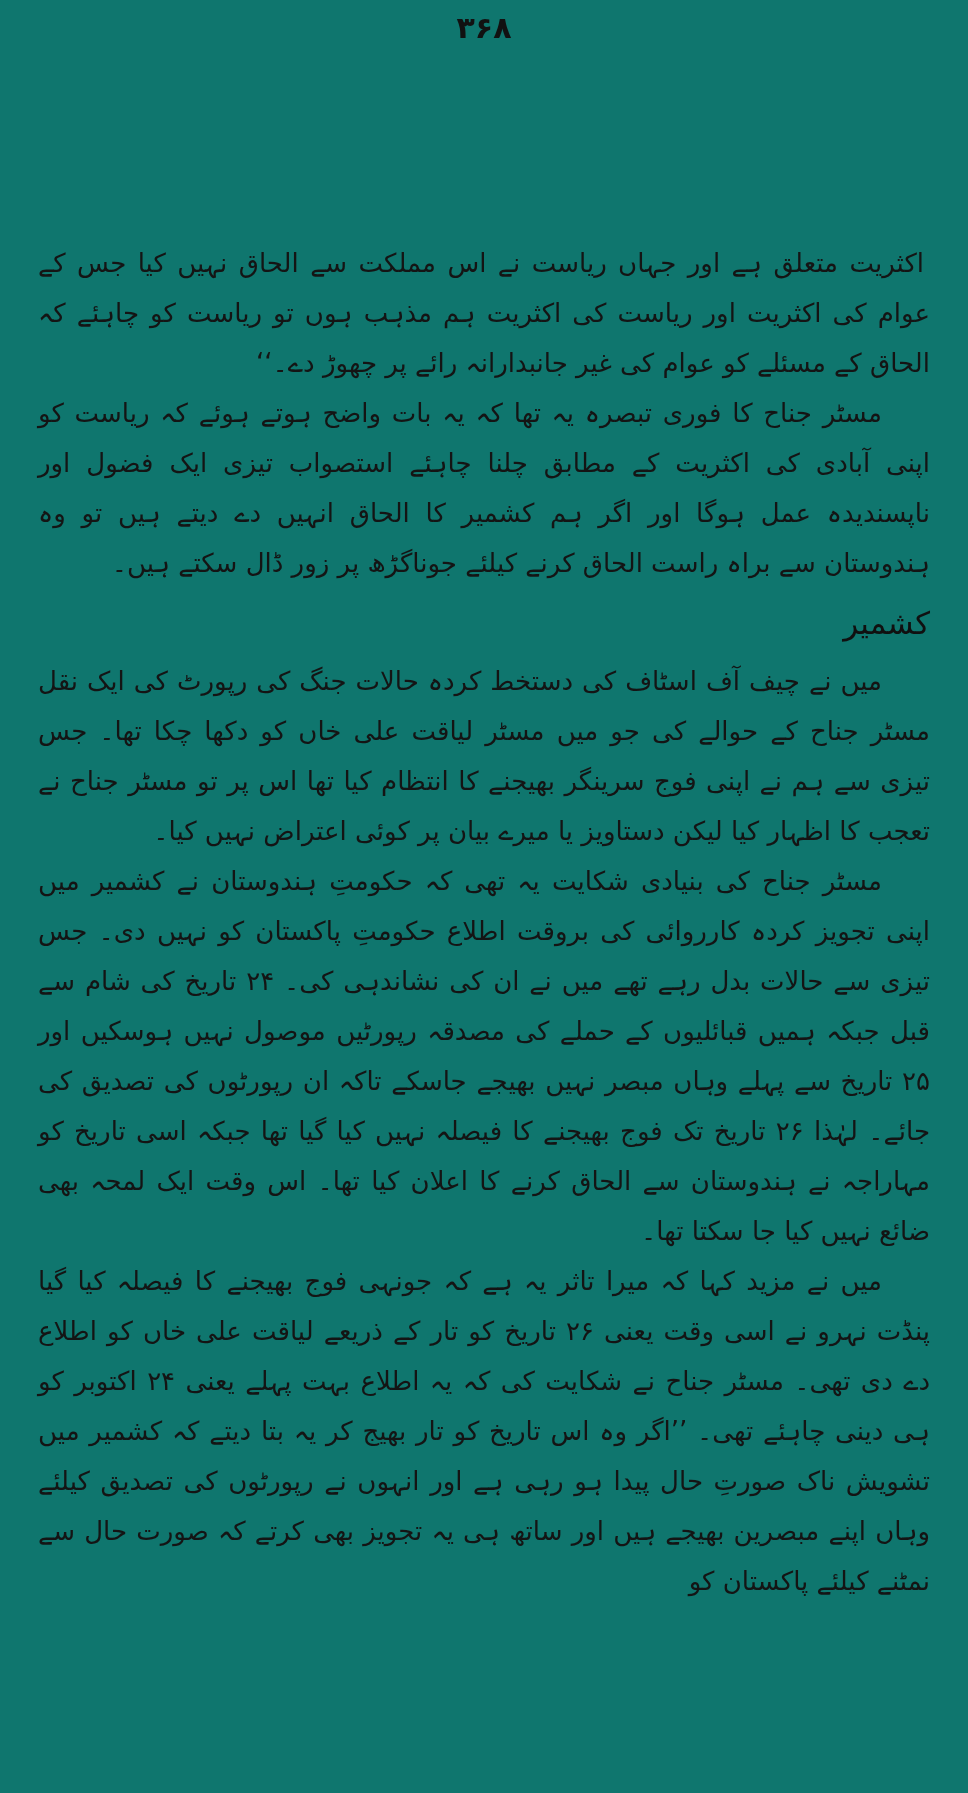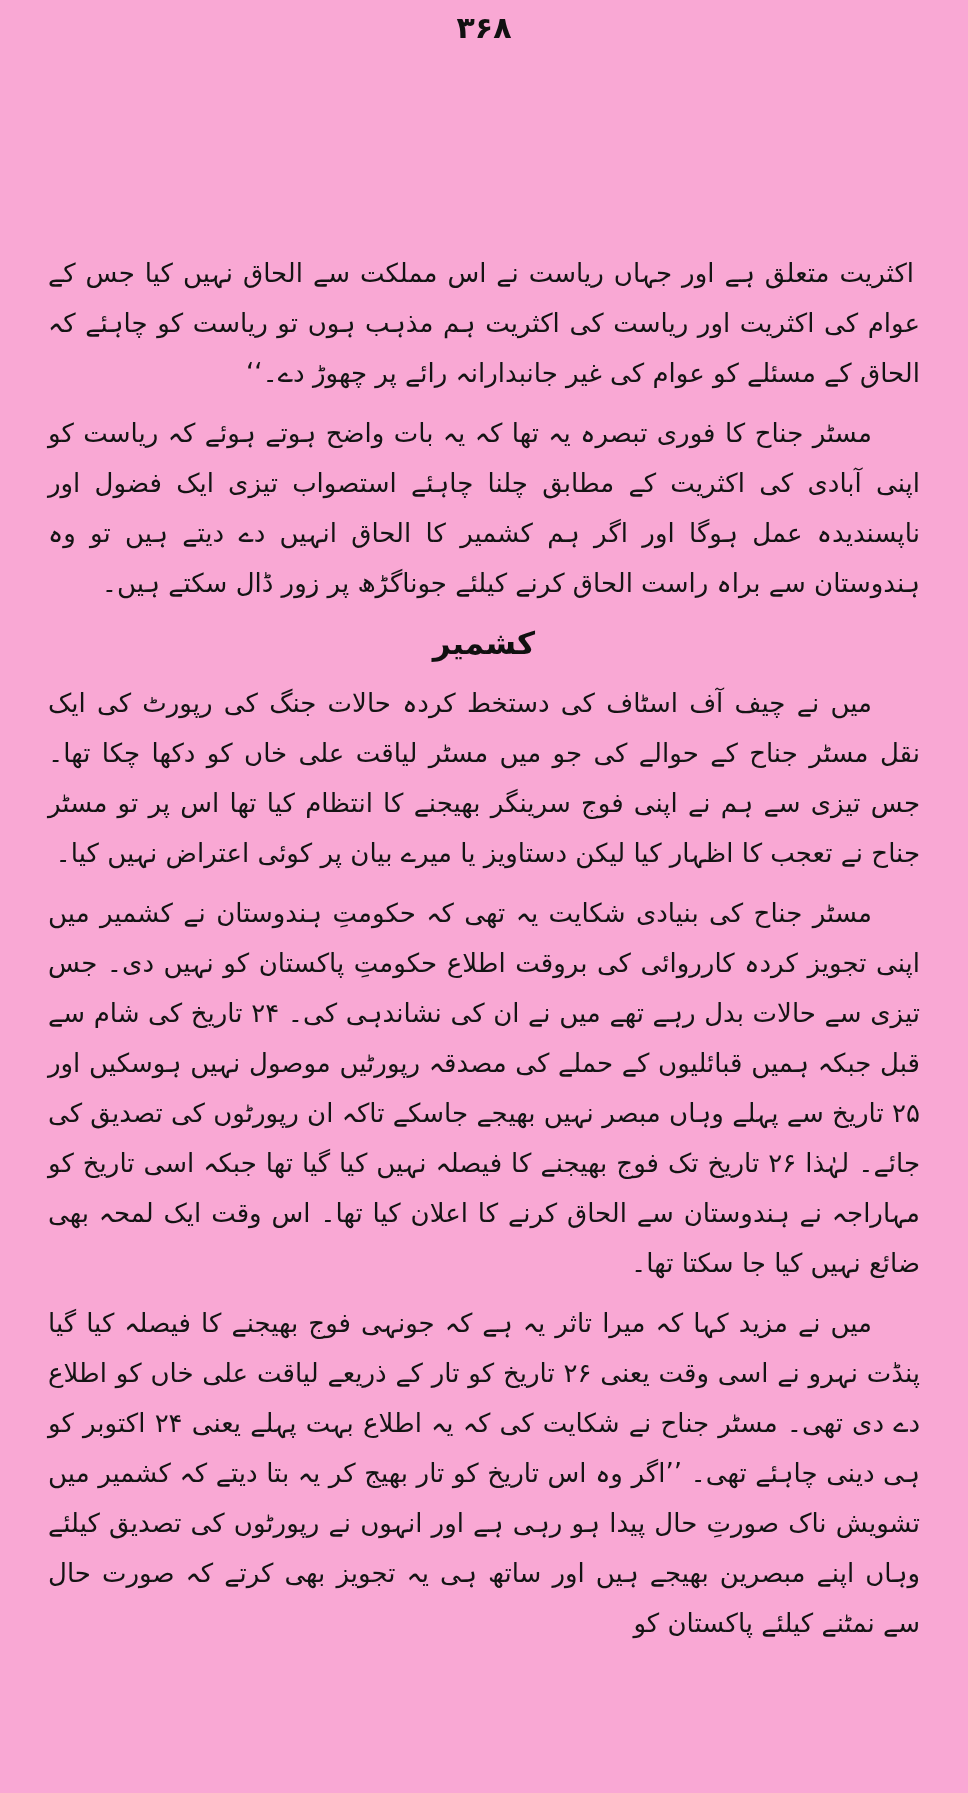--- a/index.html
+++ b/index.html
@@ -5,21 +5,21 @@
   html, body {
     margin: 0;
     padding: 0;
     background: #e8e8e8;
   }
   .page {
     position: relative;
     width: 968px;
     height: 1793px;
     margin: 0 auto;
-    background: #f9a8d4;
+    background: #0f766e;
     color: #151515;
     font-family: "DejaVu Sans", sans-serif;
     overflow: hidden;
     box-sizing: border-box;
   }
   .page-number {
     position: absolute;
     top: 10px;
     left: 0;
     right: 0;
@@ -35,33 +35,33 @@
     right: 38px;
     left: 38px;
     direction: rtl;
     text-align: justify;
     text-justify: inter-word;
     font-size: 26px;
     line-height: 50px;
     color: #141414;
   }
   .para {
-    margin: 10px;
+    margin: 0;
     padding: 0;
     text-indent: 48px;
   }
   .para.first {
     text-indent: 6px;
   }
   .section-heading {
     margin: 10px 0 8px 0;
     padding: 0;
-    text-align: center;
+    text-align: right;
     font-size: 31px;
-    font-weight: bold;
+    font-weight: normal;
     line-height: 50px;
     color: #101010;
   }
 </style>
 </head>
 <body>
 
 <div class="page">
 
   <header class="page-number">۳۶۸</header>

